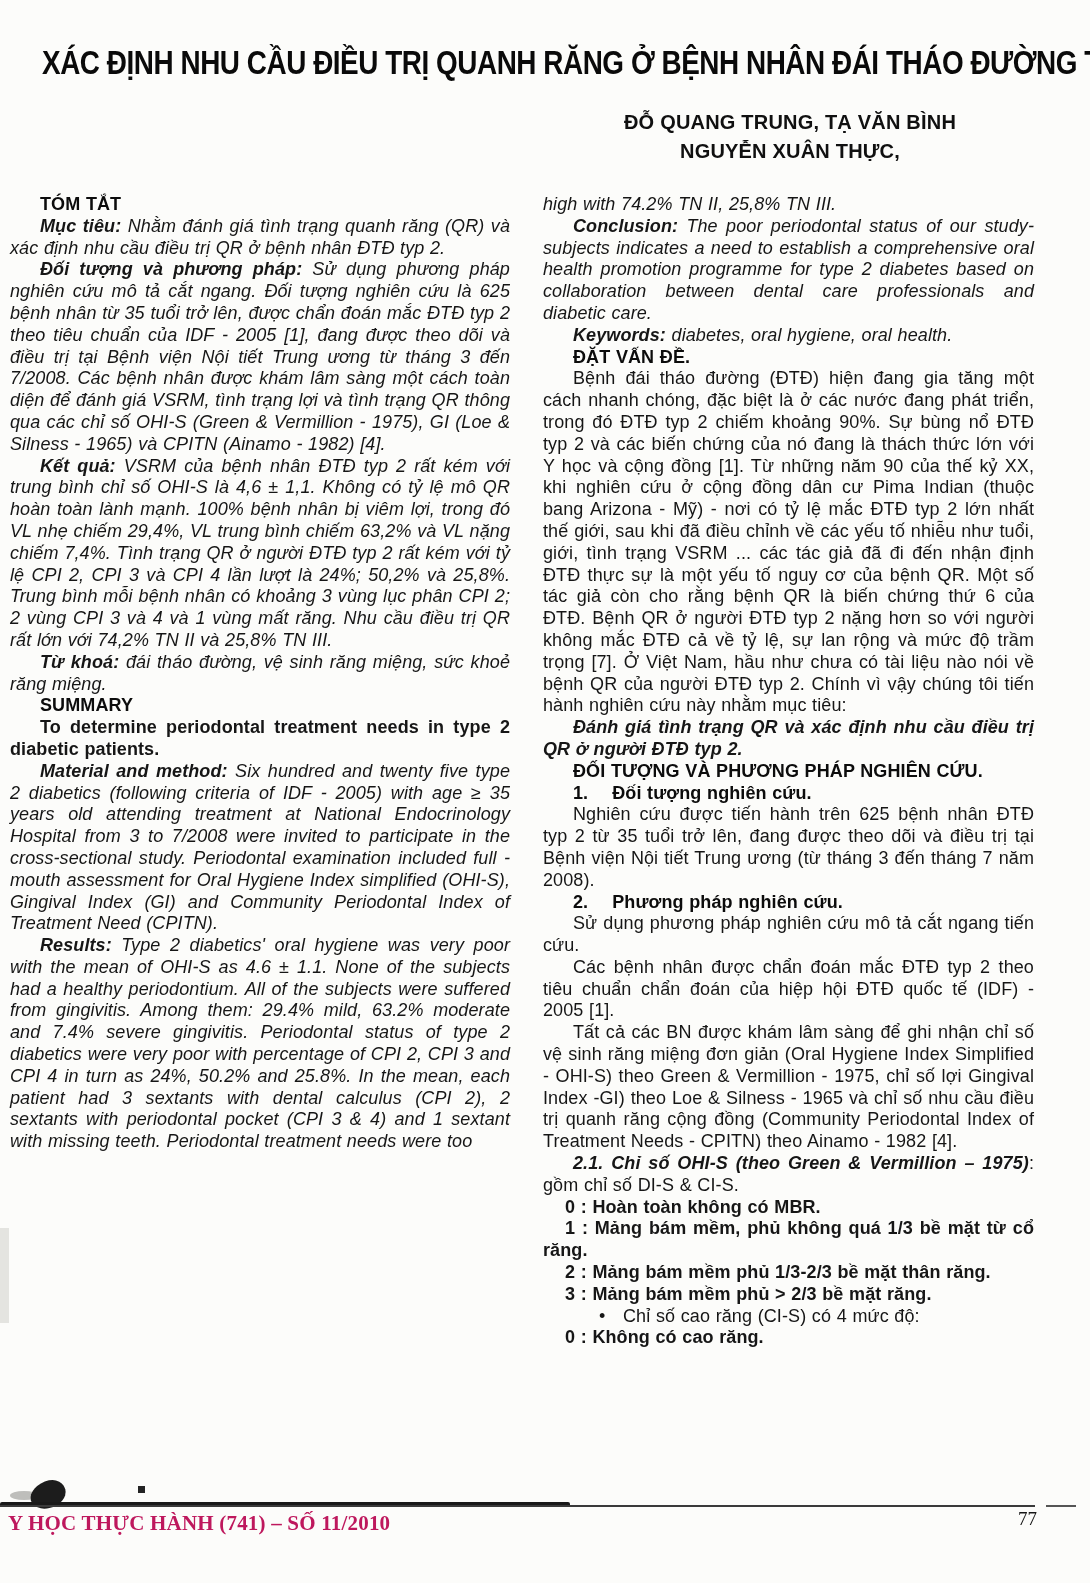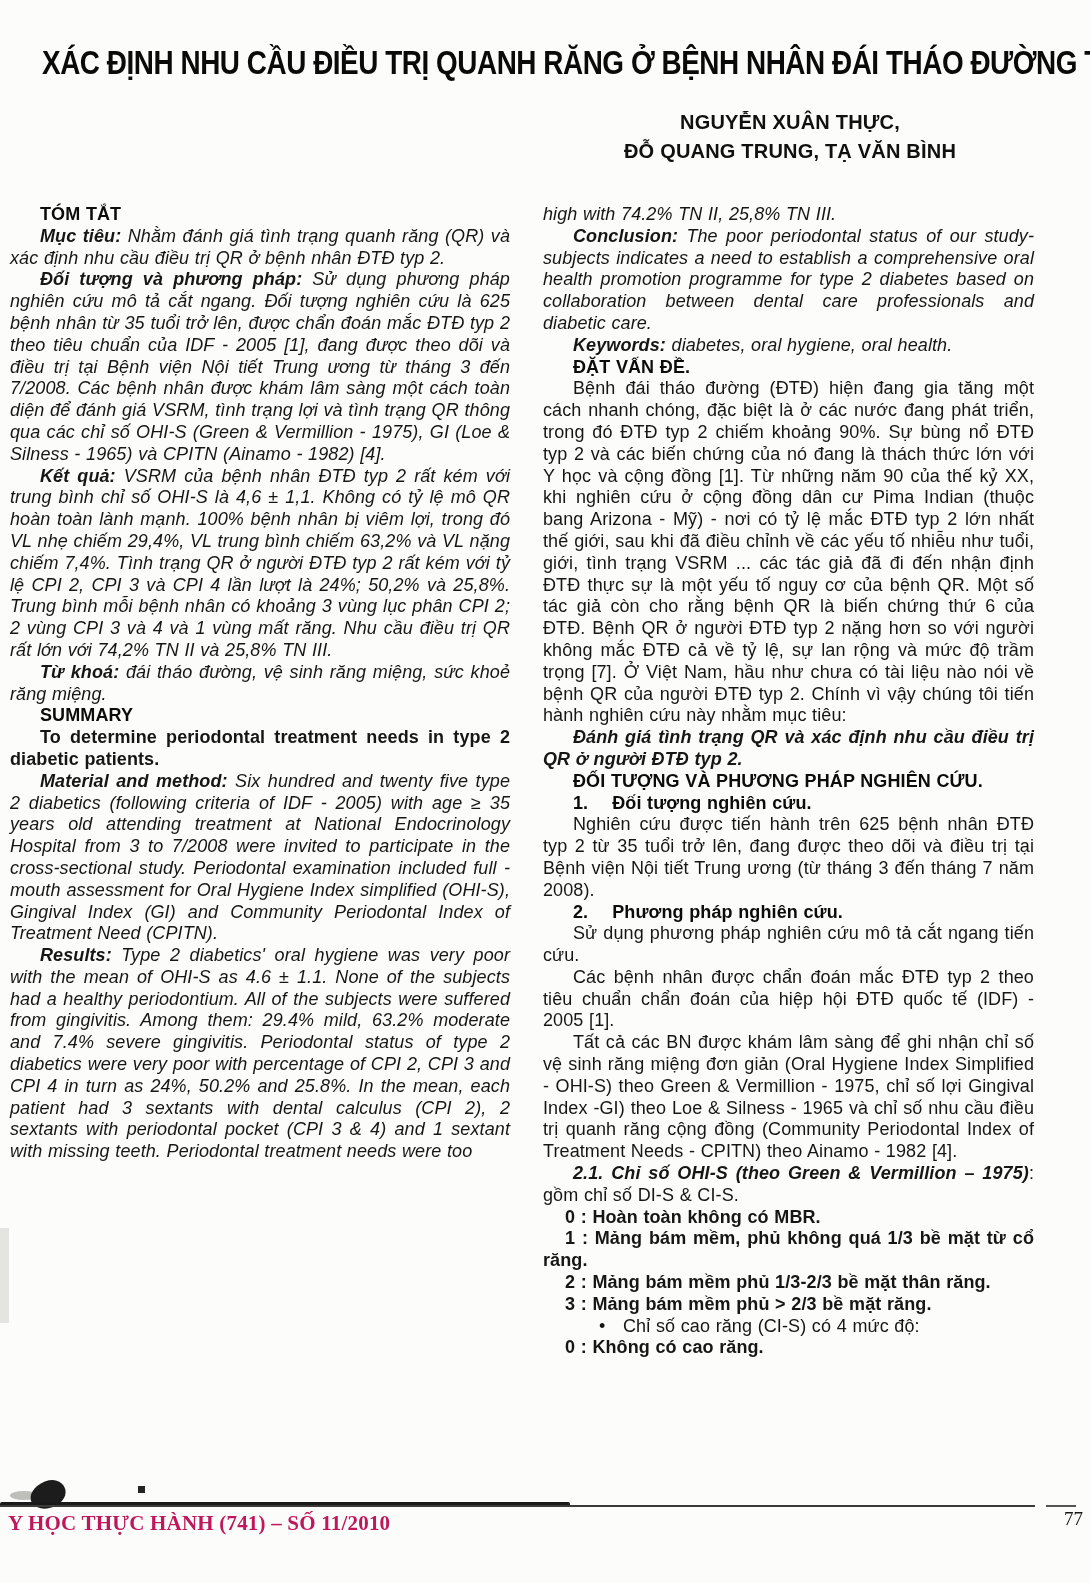--- a/index.html
+++ b/index.html
@@ -17,21 +17,21 @@
     display:inline-block; font-weight:700; font-size:30px; letter-spacing:-0.5px;
     color:#0a0a0a; transform:scale(0.93,1.12); transform-origin:center top; white-space:nowrap;
   }
   
   .authors {
     position:absolute; top:108px; left:545px; width:490px; text-align:center;
     font-weight:700; font-size:20px; line-height:29px; color:#101010; letter-spacing:0.2px;
   }
   
   .col {
-    position:absolute; top:204px; font-size:18px; line-height:21.8px;
+    position:absolute; top:194px; font-size:18px; line-height:21.8px;
     text-align:justify; letter-spacing:0.1px; word-spacing:0.5px;
   }
   .col-left  { left:10px;  width:500px; }
   .col-right { left:543px; width:491px; }
   p { margin:0; text-indent:30px; }
   .h { font-weight:700; text-align:left; color:#0c0c0c; }
   .it { font-style:italic; }
   .bold { font-weight:700; }
   .lead { font-weight:700; }
   .cont { text-indent:0;font-style:italic; }
@@ -43,42 +43,42 @@
   .rule-thin  { position:absolute; top:1505px; left:0; width:1035px; height:2px; background:#3a3a3a; }
   .rule-thick { position:absolute; top:1502px; left:0; width:570px; height:5px; background:#191919; border-radius:2px; }
   .rule-dash  { position:absolute; top:1505px; left:1046px; width:30px; height:2px; background:#555; }
   .footer-journal {
     position:absolute; top:1511px; left:8px;
     font-family:"Liberation Serif", serif; font-weight:700; font-size:21px; color:#be185d;
     letter-spacing:0.2px;
   }
   .footer-page {
     position:absolute; top:1508px; left:1018px;
-    font-family:"Liberation Serif", serif; font-size:19px; color:#161616;margin-left:46px;
+    font-family:"Liberation Serif", serif; font-size:19px; color:#161616;
   }
   
   .ink-blob  { position:absolute; top:1481px; left:30px; width:36px; height:27px; background:#1c1c1c;
                border-radius:62% 38% 55% 45% / 55% 48% 52% 45%; transform:rotate(-14deg); }
   .ink-smear { position:absolute; top:1491px; left:10px; width:28px; height:9px; background:#8a8a86;
                opacity:0.55; border-radius:50%; }
   .ink-dot   { position:absolute; top:1486px; left:138px; width:7px; height:7px; background:#242424; }
   .edge-smudge { position:absolute; top:1228px; left:0; width:9px; height:95px; background:#9a9a94; opacity:0.25; }
 </style>
 </head>
 <body>
 
 <div class="page">
 
   <div class="title-wrap">
     <span class="t">XÁC ĐỊNH NHU CẦU ĐIỀU TRỊ QUANH RĂNG Ở BỆNH NHÂN ĐÁI THÁO ĐƯỜNG TYP 2</span>
   </div>
 
   <div class="authors">
+    <div>ĐỖ QUANG TRUNG, TẠ VĂN BÌNH</div>
     <div>NGUYỄN XUÂN THỰC,</div>
-    <div>ĐỖ QUANG TRUNG, TẠ VĂN BÌNH</div>
   </div>
 
   <div class="col col-left">
     <p class="h">TÓM TẮT</p>
     <p class="it"><span class="lead">Mục tiêu:</span><span> Nhằm đánh giá tình trạng quanh răng (QR) và xác định nhu cầu điều trị QR ở bệnh nhân ĐTĐ typ 2.</span></p>
     <p class="it"><span class="lead">Đối tượng và phương pháp:</span><span> Sử dụng phương pháp nghiên cứu mô tả cắt ngang. Đối tượng nghiên cứu là 625 bệnh nhân từ 35 tuổi trở lên, được chẩn đoán mắc ĐTĐ typ 2 theo tiêu chuẩn của IDF - 2005 [1], đang được theo dõi và điều trị tại Bệnh viện Nội tiết Trung ương từ tháng 3 đến 7/2008. Các bệnh nhân được khám lâm sàng một cách toàn diện để đánh giá VSRM, tình trạng lợi và tình trạng QR thông qua các chỉ số OHI-S (Green &amp; Vermillion - 1975), GI (Loe &amp; Silness - 1965) và CPITN (Ainamo - 1982) [4].</span></p>
     <p class="it"><span class="lead">Kết quả:</span><span> VSRM của bệnh nhân ĐTĐ typ 2 rất kém với trung bình chỉ số OHI-S là 4,6 ± 1,1. Không có tỷ lệ mô QR hoàn toàn lành mạnh. 100% bệnh nhân bị viêm lợi, trong đó VL nhẹ chiếm 29,4%, VL trung bình chiếm 63,2% và VL nặng chiếm 7,4%. Tình trạng QR ở người ĐTĐ typ 2 rất kém với tỷ lệ CPI 2, CPI 3 và CPI 4 lần lượt là 24%; 50,2% và 25,8%. Trung bình mỗi bệnh nhân có khoảng 3 vùng lục phân CPI 2; 2 vùng CPI 3 và 4 và 1 vùng mất răng. Nhu cầu điều trị QR rất lớn với 74,2% TN II và 25,8% TN III.</span></p>
     <p class="it"><span class="lead">Từ khoá:</span><span> đái tháo đường, vệ sinh răng miệng, sức khoẻ răng miệng.</span></p>
     <p class="h">SUMMARY</p>
     <p class="bold">To determine periodontal treatment needs in type 2 diabetic patients.</p>

